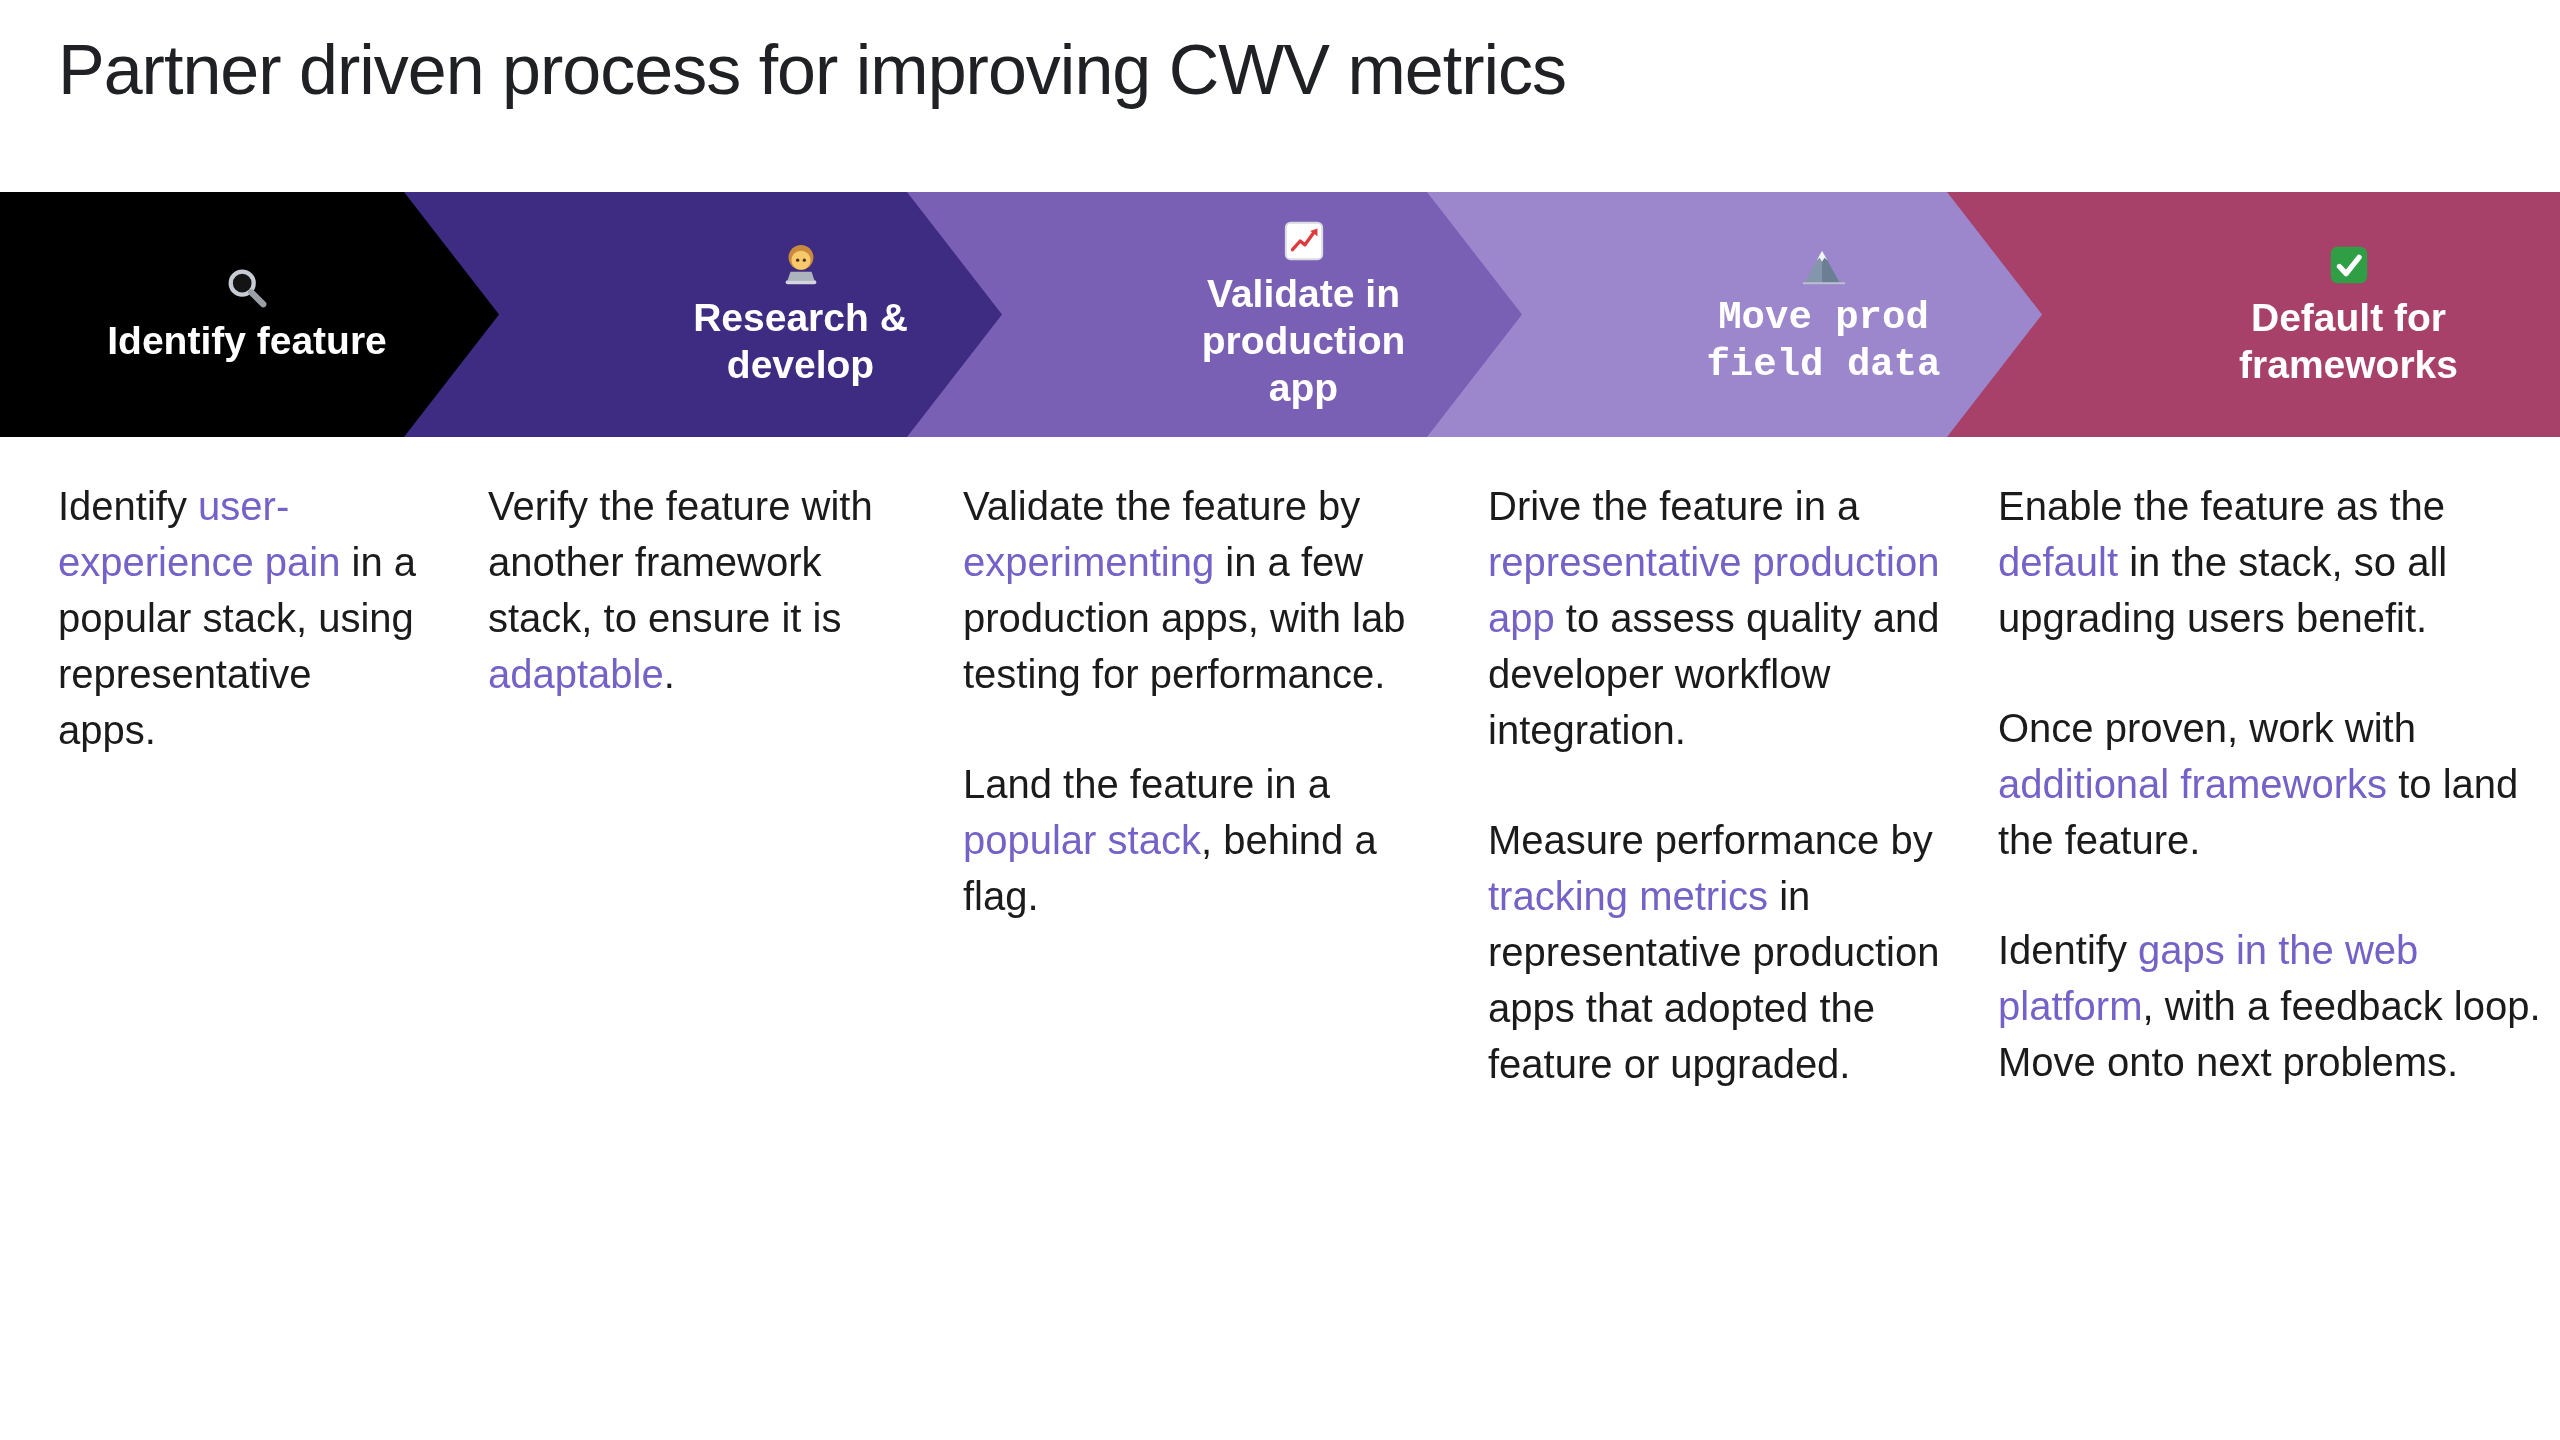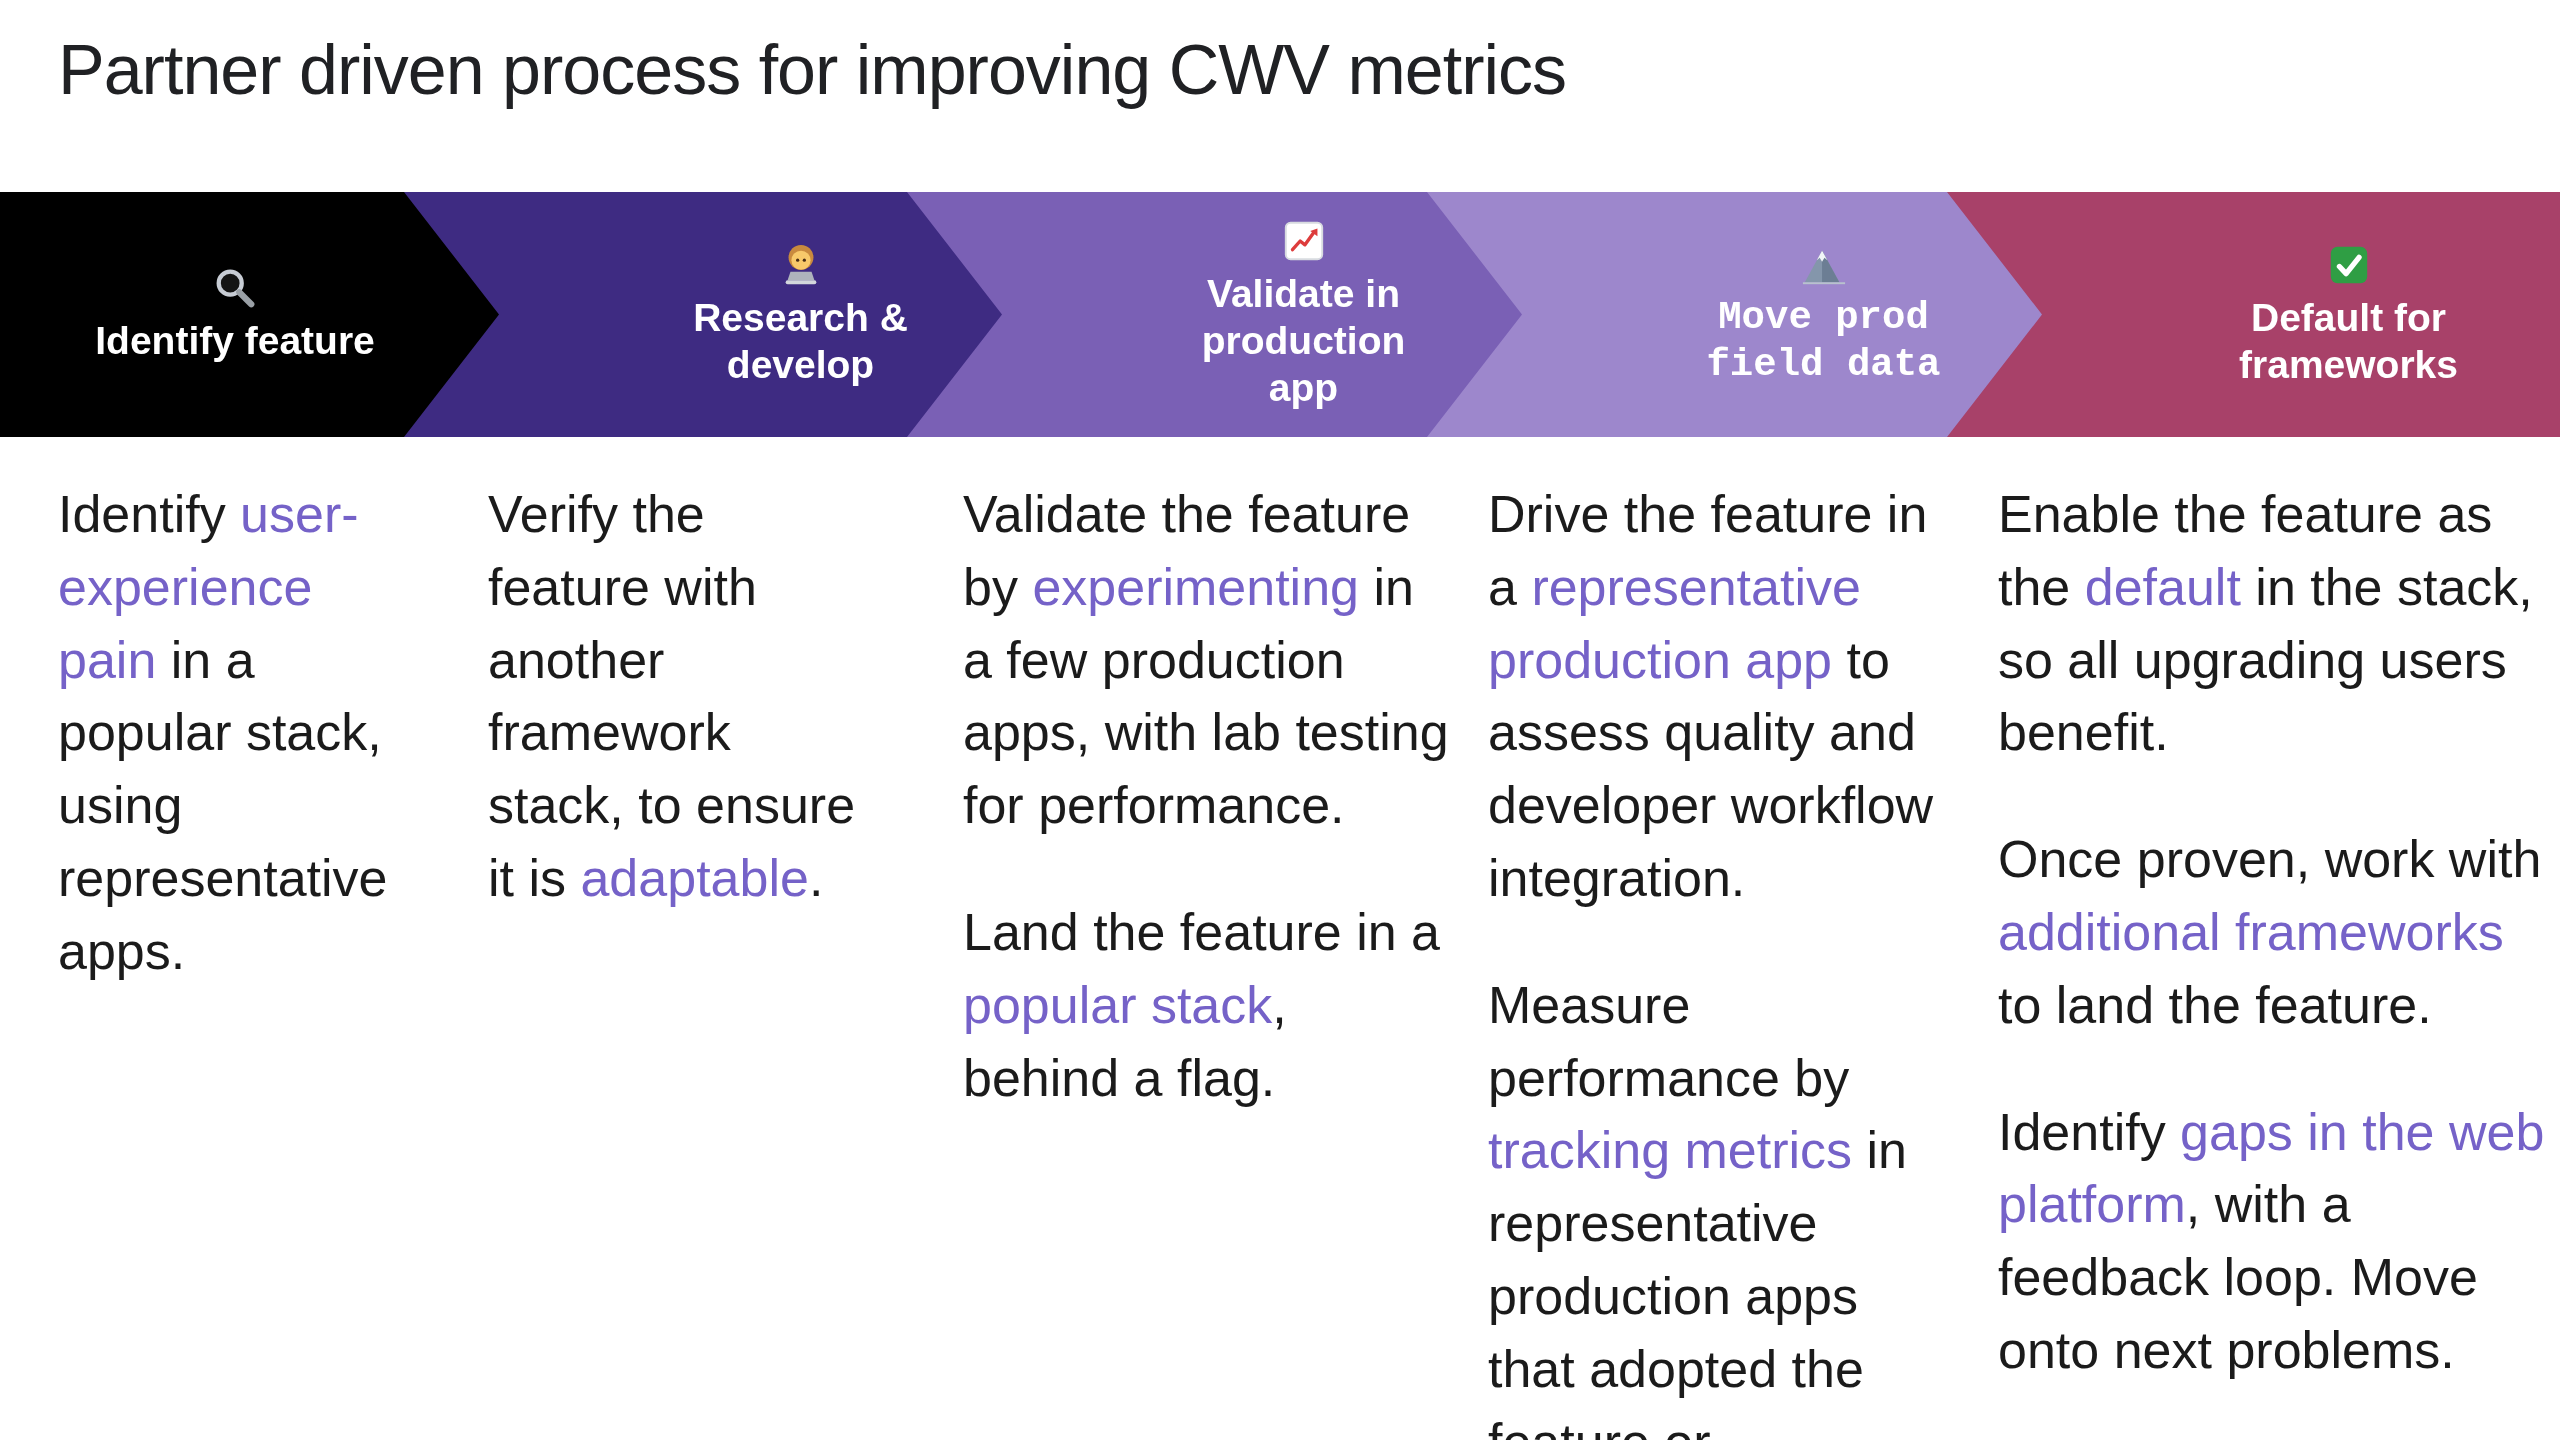--- a/index.html
+++ b/index.html
@@ -40,20 +40,21 @@
   .chev-inner {
     display: flex;
     flex-direction: column;
     align-items: center;
     justify-content: center;
     gap: 6px;
     width: 100%;
   }
   .chev-first {
     clip-path: polygon(0 0, calc(100% - 95px) 0, 100% 50%, calc(100% - 95px) 100%, 0 100%);
+    padding-left: 12px;
     padding-right: 95px;
   }
   .chev-mid {
     clip-path: polygon(0 0, calc(100% - 95px) 0, 100% 50%, calc(100% - 95px) 100%, 0 100%, 95px 50%);
     padding-left: 95px;
     padding-right: 95px;
   }
   .chev1 { left: 0;      width: 470px; }
   .chev2 { left: 404px;  width: 603px; }
   .chev3 { left: 907px;  width: 603px; }
@@ -72,21 +73,21 @@
     display: flex;
     align-items: center;
     justify-content: center;
   }
   .chev-icon svg { width: 46px; height: 46px; display: block; }
   
   .col {
     position: absolute;
     top: 478px;
     color: var(--color-body_text, #1b1b1b);
-    font-size: 52px;
+    font-size: 40px;
     line-height: 1.4;
   }
   .col p { margin: 0 0 54px 0; }
   .col1 { left: 58px;   width: 360px; }
   .col2 { left: 488px;  width: 392px; }
   .col3 { left: 963px;  width: 492px; }
   .col4 { left: 1488px; width: 462px; }
   .col5 { left: 1998px; width: 548px; }
   .hl { color: var(--color-link, #7562c8); }
 </style>

